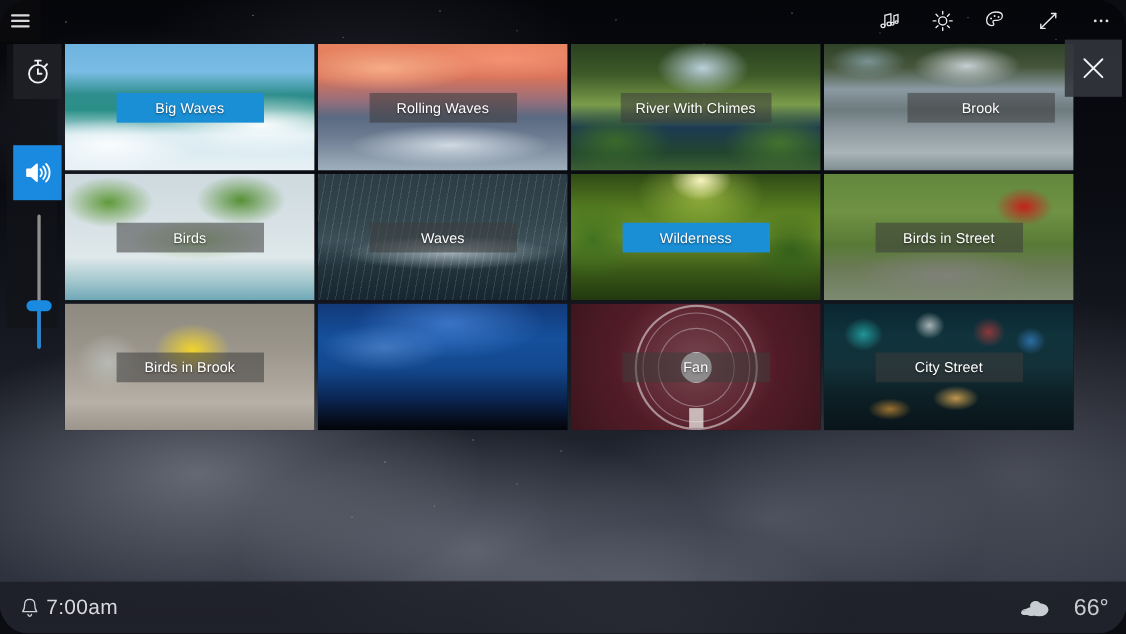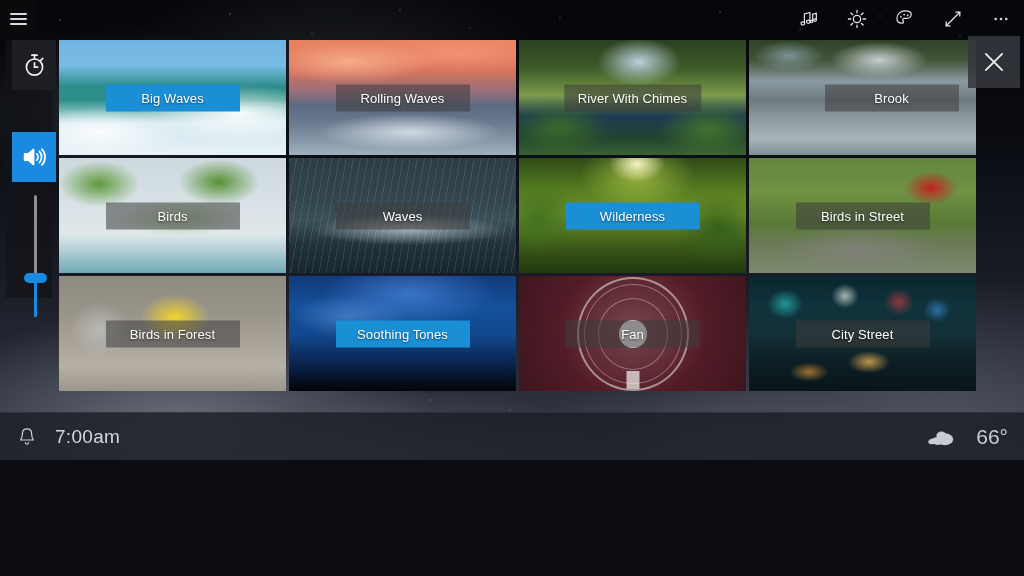--- a/index.html
+++ b/index.html
@@ -6,31 +6,32 @@
   html, body {
     width: 1024px; height: 576px;
     overflow: hidden;
     font-family: "Liberation Sans", sans-serif;
     background: #0b0d12;
   }
 
   
   #app {
     position: relative;
-    width: 1024px; height: 460px;
+    width: 1024px; height: 576px;
     overflow: hidden;
     background:
       radial-gradient(ellipse 420px 200px at 180px 430px, rgba(190,195,205,0.42), rgba(190,195,205,0) 62%),
       radial-gradient(ellipse 330px 170px at 430px 500px, rgba(175,180,195,0.38), rgba(175,180,195,0) 65%),
       radial-gradient(ellipse 300px 150px at 700px 470px, rgba(150,155,172,0.30), rgba(150,155,172,0) 66%),
       radial-gradient(ellipse 420px 230px at 930px 430px, rgba(160,162,175,0.30), rgba(160,162,175,0) 68%),
       radial-gradient(ellipse 260px 130px at 600px 560px, rgba(185,190,200,0.30), rgba(185,190,200,0) 65%),
       radial-gradient(ellipse 240px 120px at 120px 110px, rgba(120,126,140,0.25), rgba(120,126,140,0) 70%),
       radial-gradient(ellipse 300px 140px at 330px 60px, rgba(100,106,120,0.20), rgba(100,106,120,0) 70%),
       linear-gradient(180deg, #05060a 0%, #0a0c12 30%, #1a1d26 62%, #2b2f3a 84%, #343845 100%);
+    border-radius: 27px;
   }
   #stars {
     position: absolute; inset: 0;
     pointer-events: none;
     background-image:
       radial-gradient(1px 1px at 60px 20px, rgba(255,255,255,.55), transparent),
       radial-gradient(1px 1px at 140px 48px, rgba(255,255,255,.40), transparent),
       radial-gradient(1px 1px at 230px 14px, rgba(255,255,255,.50), transparent),
       radial-gradient(1px 1px at 312px 34px, rgba(255,255,255,.35), transparent),
       radial-gradient(1px 1px at 400px 10px, rgba(255,255,255,.45), transparent),
@@ -154,27 +155,27 @@
 
   
   #statusbar {
     position: absolute; left: 0; bottom: 0; width: 1024px; height: 48px;
     background: rgba(26,28,36,0.80);
     border-top: 1px solid rgba(255,255,255,0.07);
     display: flex; align-items: center;
     z-index: 40;
   }
   #alarm-group {
-    display: flex; align-items: center; gap: 17px;
+    display: flex; align-items: center; gap: 4px;
     margin-left: 16px; cursor: pointer;
   }
   #alarm-time { color: #d6d8dd; font-size: 19px; letter-spacing: .3px; }
   #weather-group {
     position: absolute; right: 16px;
-    display: flex; align-items: flex-end; gap: 20px; cursor: pointer;
+    display: flex; align-items: center; gap: 20px; cursor: pointer;
   }
   #weather-temp { color: #c9ccd2; font-size: 21px; }
 
   
   .art-bigwaves {
     background:
       radial-gradient(ellipse 150px 40px at 180px 74px, rgba(255,255,255,.95), rgba(255,255,255,0) 70%),
       radial-gradient(ellipse 120px 34px at 40px 92px, rgba(255,255,255,.9), rgba(255,255,255,0) 70%),
       linear-gradient(180deg, #6fb4e0 0%, #79bce4 22%, #2f8e8d 40%, #2a8f86 52%, #cfe6ee 72%, #e9f2f6 100%);
   }
@@ -398,25 +399,24 @@
       <div class="tile">
         <div class="art art-wilderness"></div>
         <div class="label active" style="background: rgb(27, 143, 214);">Wilderness</div>
       </div>
       <div class="tile">
         <div class="art art-birdsfield"></div>
         <div class="label inactive" style="background: rgba(60, 60, 60, 0.55);">Birds in Street</div>
       </div>
       <div class="tile">
         <div class="art art-birdsforest"></div>
-        <div class="label inactive" style="background: rgba(60, 60, 60, 0.55);">Birds in Forest</div>
+        <div class="label inactive" style="background: rgba(60, 60, 60, 0.55);">Birds in Brook</div>
       </div>
       <div class="tile">
         <div class="art art-soothing"></div>
-        <div class="label active" style="background: rgb(27, 143, 214);">Soothing Tones</div>
       </div>
       <div class="tile">
         <div class="art art-fan">
           <div class="fan-ring fan-r1"></div>
           <div class="fan-ring fan-r2"></div>
           <div class="fan-ring fan-r3"></div>
           <div class="fan-hub"></div>
           <div class="fan-stem"></div>
         </div>
         <div class="label inactive" style="background: rgba(60, 60, 60, 0.55);">Fan</div>

